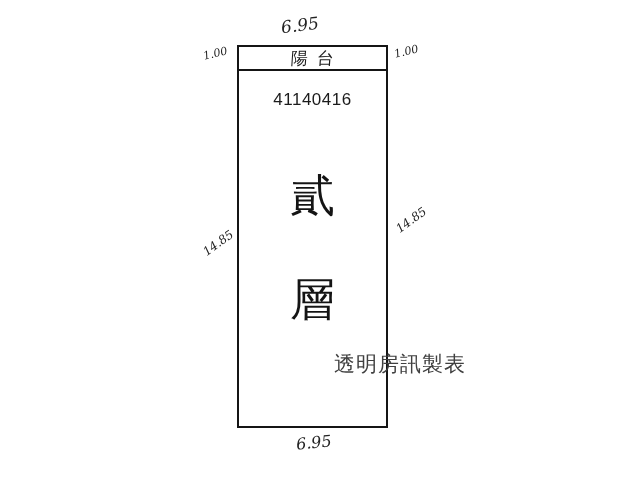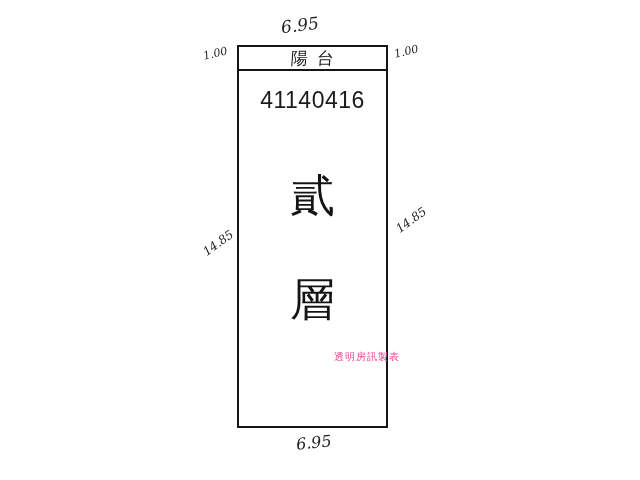--- a/index.html
+++ b/index.html
@@ -34,41 +34,41 @@
     font-size: 17px;
     color: #1c1c1c;
     letter-spacing: 9px;
     padding-left: 9px;
     transform: skewX(-4deg);
   }
   .case-numbers {
     position: absolute;
     left: 0; right: 0; top: 43px;
     text-align: center;
-    font-size: 23px;
+    font-size: 17px;
     line-height: 20px;
     color: #1b1b1b;
     letter-spacing: 0.5px;
   }
   .floor-char {
     position: absolute;
     left: 0; right: 0;
     text-align: center;
     font-family: "DejaVu Serif", serif;
     font-size: 45px;
     color: #141414;
     line-height: 1;
   }
   .floor-char.first  { top: 126px; }
   .floor-char.second { top: 230px; }
   .maker-label {
     position: absolute;
     left: 334px; top: 350px;
-    font-size: 10px;
-    color: #ec4899;
+    font-size: 21px;
+    color: #404040;
     letter-spacing: 1px;
     z-index: 2;
     white-space: nowrap;
     text-align: right;
   }
   
   .dim {
     position: absolute;
     font-family: "DejaVu Serif", serif;
     font-style: italic;

